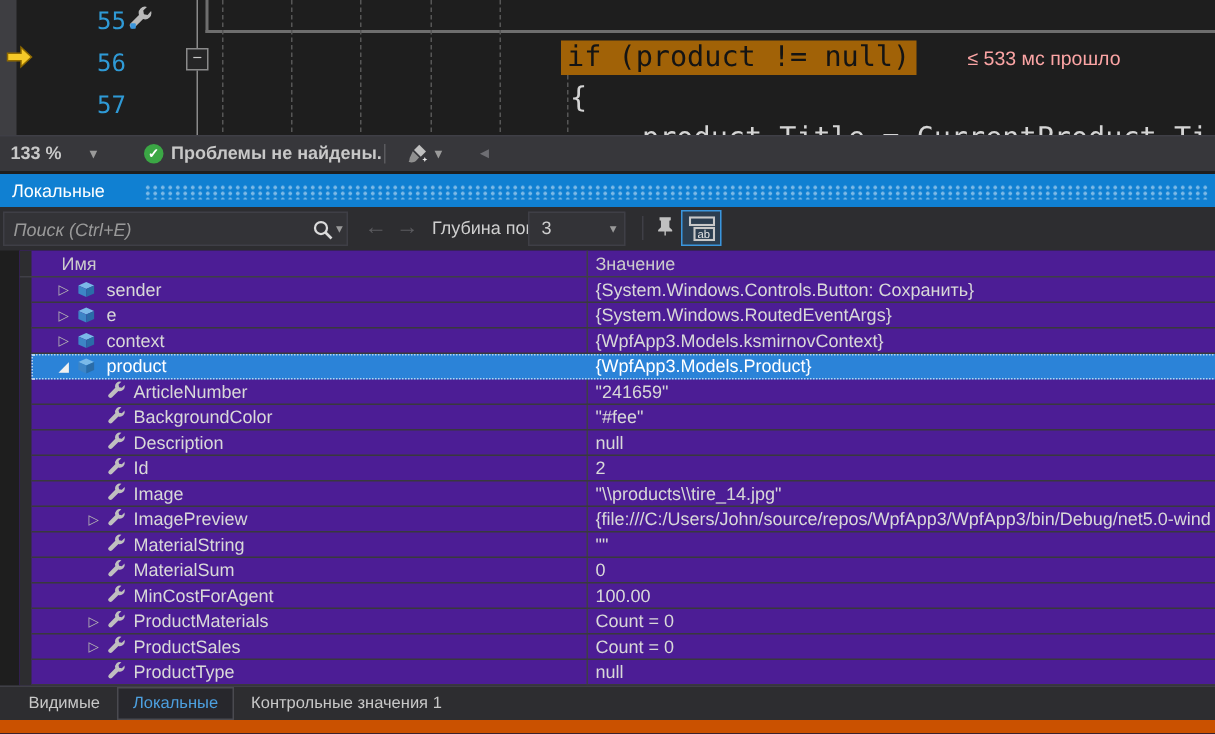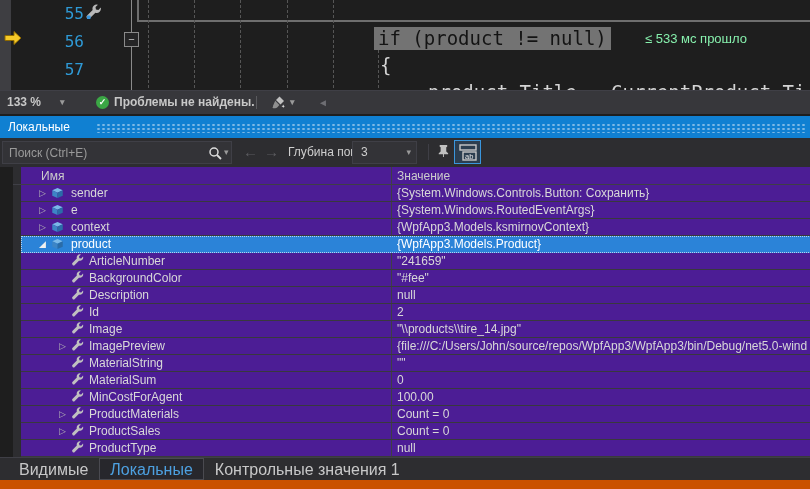--- a/index.html
+++ b/index.html
@@ -15,23 +15,23 @@
     font-family:"DejaVu Sans Mono", monospace; font-size:16px; color:#2f9ad6; text-align:right; }
   #line-numbers div { height:28px; line-height:28px; }
   #wrench55 { position:absolute; left:85px; top:4px; }
   #outline-line { position:absolute; left:131px; top:0; width:1px; height:90px; background:#8a8a8a; }
   #collapse-box { position:absolute; left:124px; top:32px; width:15px; height:15px; background:#252526;
     border:1px solid #8a8a8a; color:#c8c8c8; font-size:11px; line-height:12px; text-align:center; }
   #region-box { position:absolute; left:137px; top:-3px; width:673px; height:25px;
     border-left:2px solid #6e6e6e; border-bottom:2px solid #6e6e6e; }
   .iguide { position:absolute; top:0; width:0; height:88px; border-left:1px dashed #565656; }
   .iguide.short { top:50px; height:38px; }
-  #code-highlight { position:absolute; left:374px; top:27px; height:23px; background:#737373;
+  #code-highlight { position:absolute; left:374px; top:27px; height:23px; background:#a16207;
     color:#141414; font-family:"DejaVu Sans Mono", monospace; font-size:19px; line-height:23px; padding:0 4px; }
-  #perf-tip { position:absolute; left:645px; top:31px; color:#86efac; font-size:13px; }
+  #perf-tip { position:absolute; left:645px; top:31px; color:#fca5a5; font-size:13px; }
   #brace-line { position:absolute; left:380px; top:54px; color:#d4d4d4;
     font-family:"DejaVu Sans Mono", monospace; font-size:19px; }
   #next-line { position:absolute; left:428px; top:81px; color:#d4d4d4;
     font-family:"DejaVu Sans Mono", monospace; font-size:19px; white-space:nowrap; }
 
   
   #editor-bar { position:absolute; left:0; top:90px; width:810px; height:24px; background:#37373b;
     border-top:1px solid #3f3f46; color:#c8c8c8; font-size:12px;font-weight:bold; }
   #editor-bar .abs { position:absolute; top:0; height:23px; line-height:23px; }
   #zoom-chevron { left:60px; color:#9a9a9a; font-size:9px; }
@@ -46,21 +46,21 @@
   
   #locals-title { position:absolute; left:0; top:116px; width:810px; height:22px; background:#1080d2; }
   #locals-title .t { position:absolute; left:8px; top:0; line-height:22px; color:#fff; font-size:12px; }
   #title-dots { position:absolute; left:96px; right:4px; top:7px; height:10px;
     background-image:radial-gradient(circle, rgba(255,255,255,.45) 1px, transparent 1.4px);
     background-size:5px 4px; }
 
   #search-row { position:absolute; left:0; top:138px; width:810px; height:29px; background:#2d2d30; }
   #search-input { position:absolute; left:2px; top:3px; width:230px; height:23px; background:#333337;
     border:1px solid #3f3f46; color:#d0d0d0; font-size:12px; padding:0 30px 0 6px; outline:none;
-    font-family:"Liberation Sans", sans-serif; }
+    font-family:"Liberation Sans", sans-serif;font-style:italic; }
   #search-input::placeholder { color:#9a9a9a; }
   #search-glass { position:absolute; left:208px; top:8px; }
   #search-chevron { position:absolute; left:224px; top:0; line-height:29px; color:#9a9a9a; font-size:9px; }
   .nav-arrow { position:absolute; top:0; line-height:28px; color:#5c5c60; font-size:15px; }
   #depth-label { position:absolute; left:288px; top:0; line-height:29px; color:#cfcfcf; font-size:12px; }
   #depth-combo { position:absolute; left:352px; top:3px; width:65px; height:23px; background:#333337;
     border:1px solid #3f3f46; color:#cfcfcf; font-size:12px; line-height:21px; }
   #depth-combo .v { position:absolute; left:8px; }
   #depth-combo .c { position:absolute; right:5px; color:#9a9a9a; font-size:9px; }
   #search-div1 { position:absolute; left:428px; top:6px; width:1px; height:16px; background:#3f3f46; }
@@ -86,21 +86,21 @@
   .row.selected .expander { color:#f0f0f0; }
   .row .ricon { position:absolute; top:1px; }
   .row .rname { position:absolute; top:0; line-height:16px; }
   .row .rvalue { position:absolute; left:376px; top:0; line-height:16px; overflow:hidden; width:426px; }
   .lvl0 .expander { left:18px; } .lvl0 .ricon { left:29px; } .lvl0 .rname { left:50px; }
   .lvl1 .expander { left:38px; } .lvl1 .ricon { left:50px; } .lvl1 .rname { left:68px; }
 
   
   #tabstrip { position:absolute; left:0; top:457px; width:810px; height:23px; background:#2d2d30;
     border-top:1px solid #3f3f46; padding-left:8px; display:flex; align-items:stretch; }
-  .tab { padding:0 10px; line-height:21px; font-size:16px; color:#c8c8c8; border:1px solid transparent; }
+  .tab { padding:0 10px; line-height:21px; font-size:11px; color:#c8c8c8; border:1px solid transparent; }
   .tab.active { background:#27272c; border-color:#4a4a50; color:#4da0e0; }
   #debug-bar { position:absolute; left:0; top:480px; width:810px; height:9px; background:#ca5100; }
 </style>
 </head>
 <body>
 
 <div id="stage">
 
   <div id="editor">
     <div id="gutter-strip"></div>

